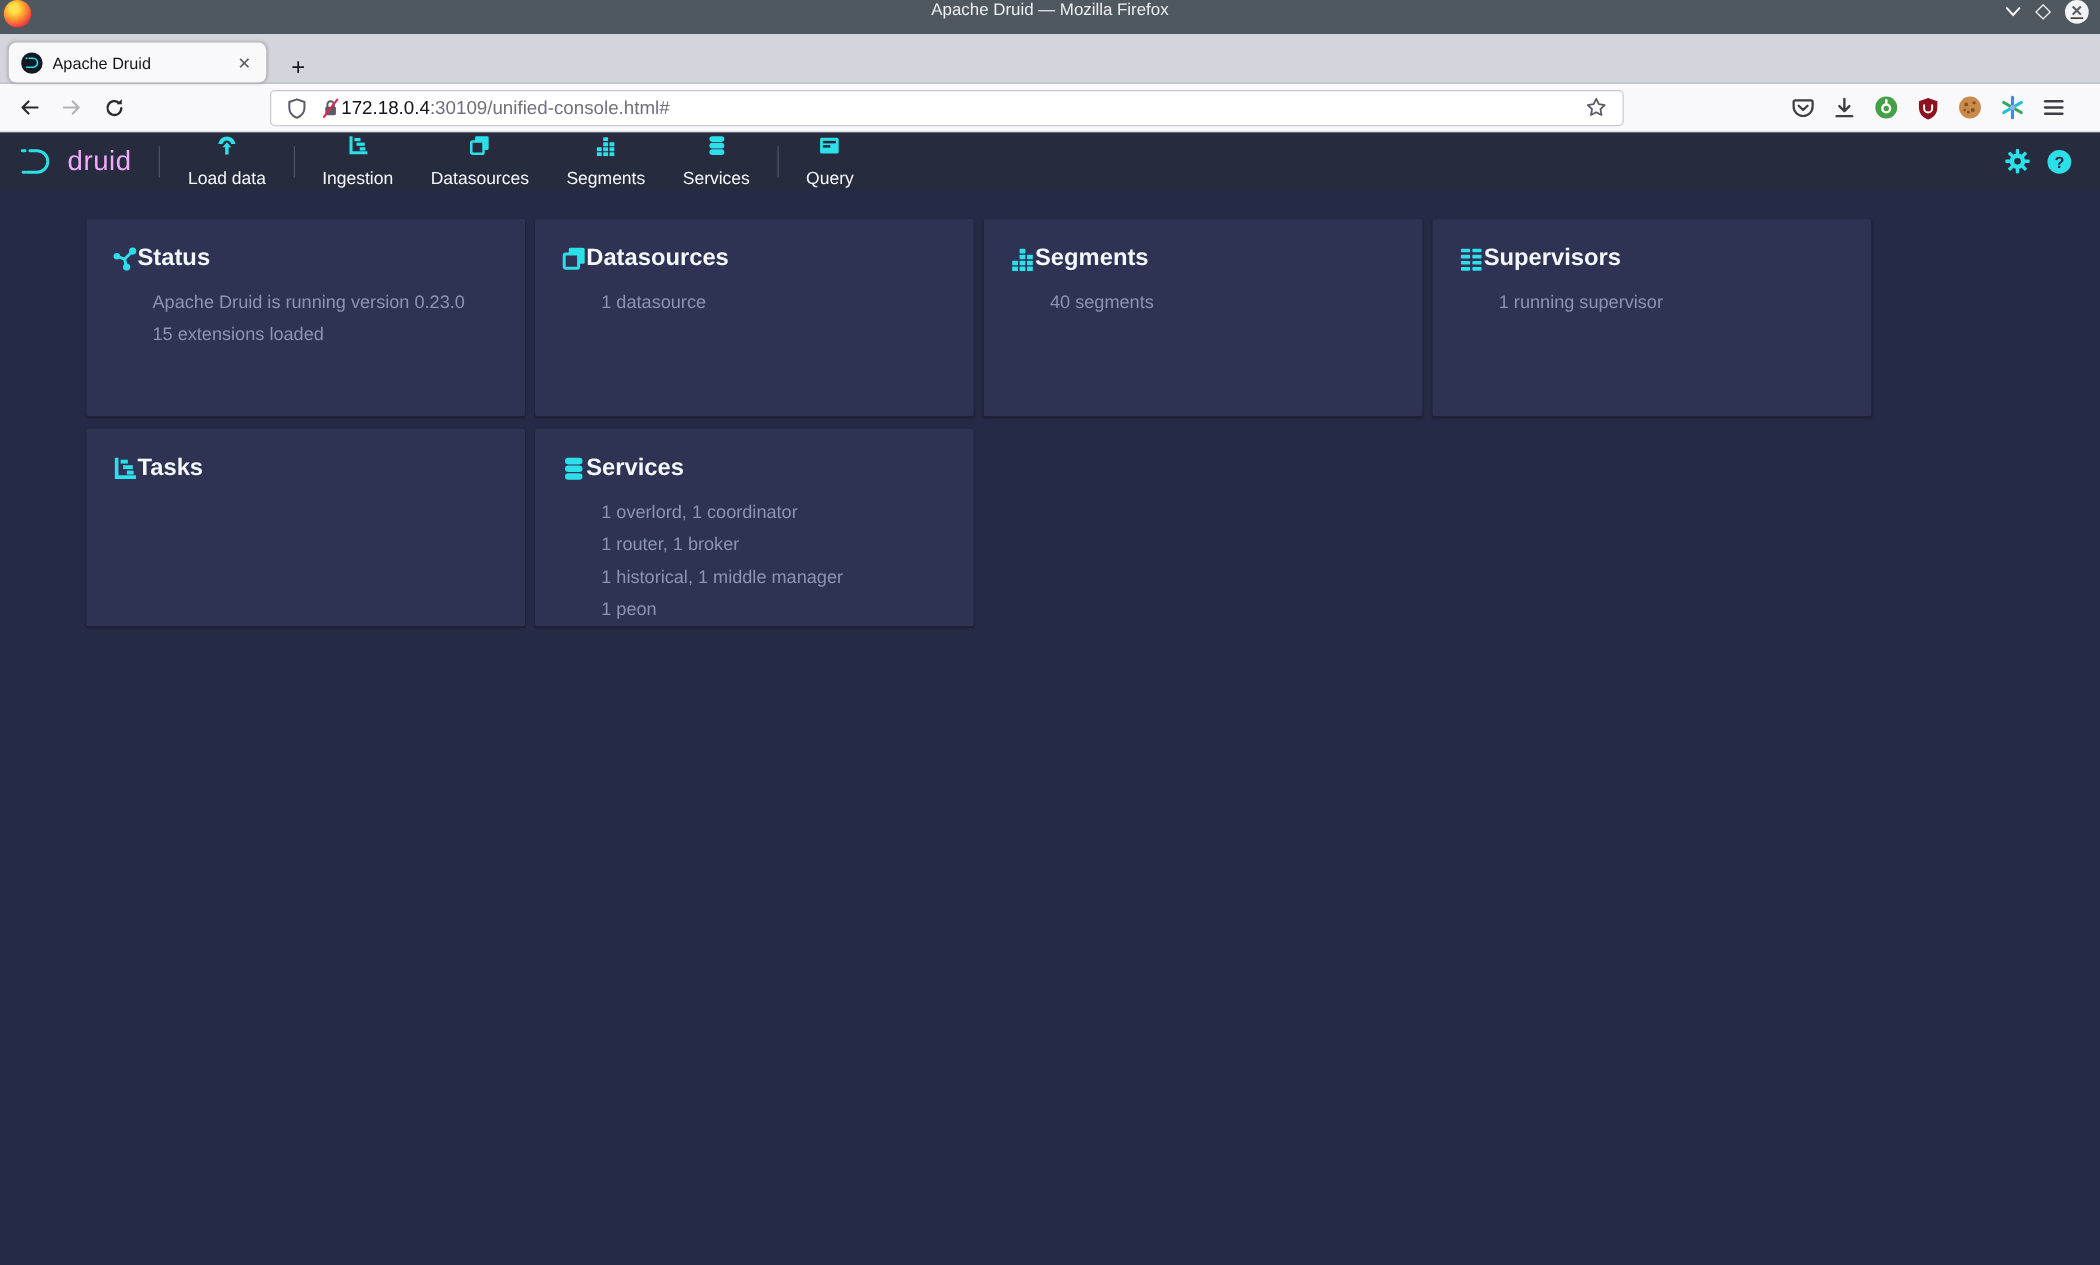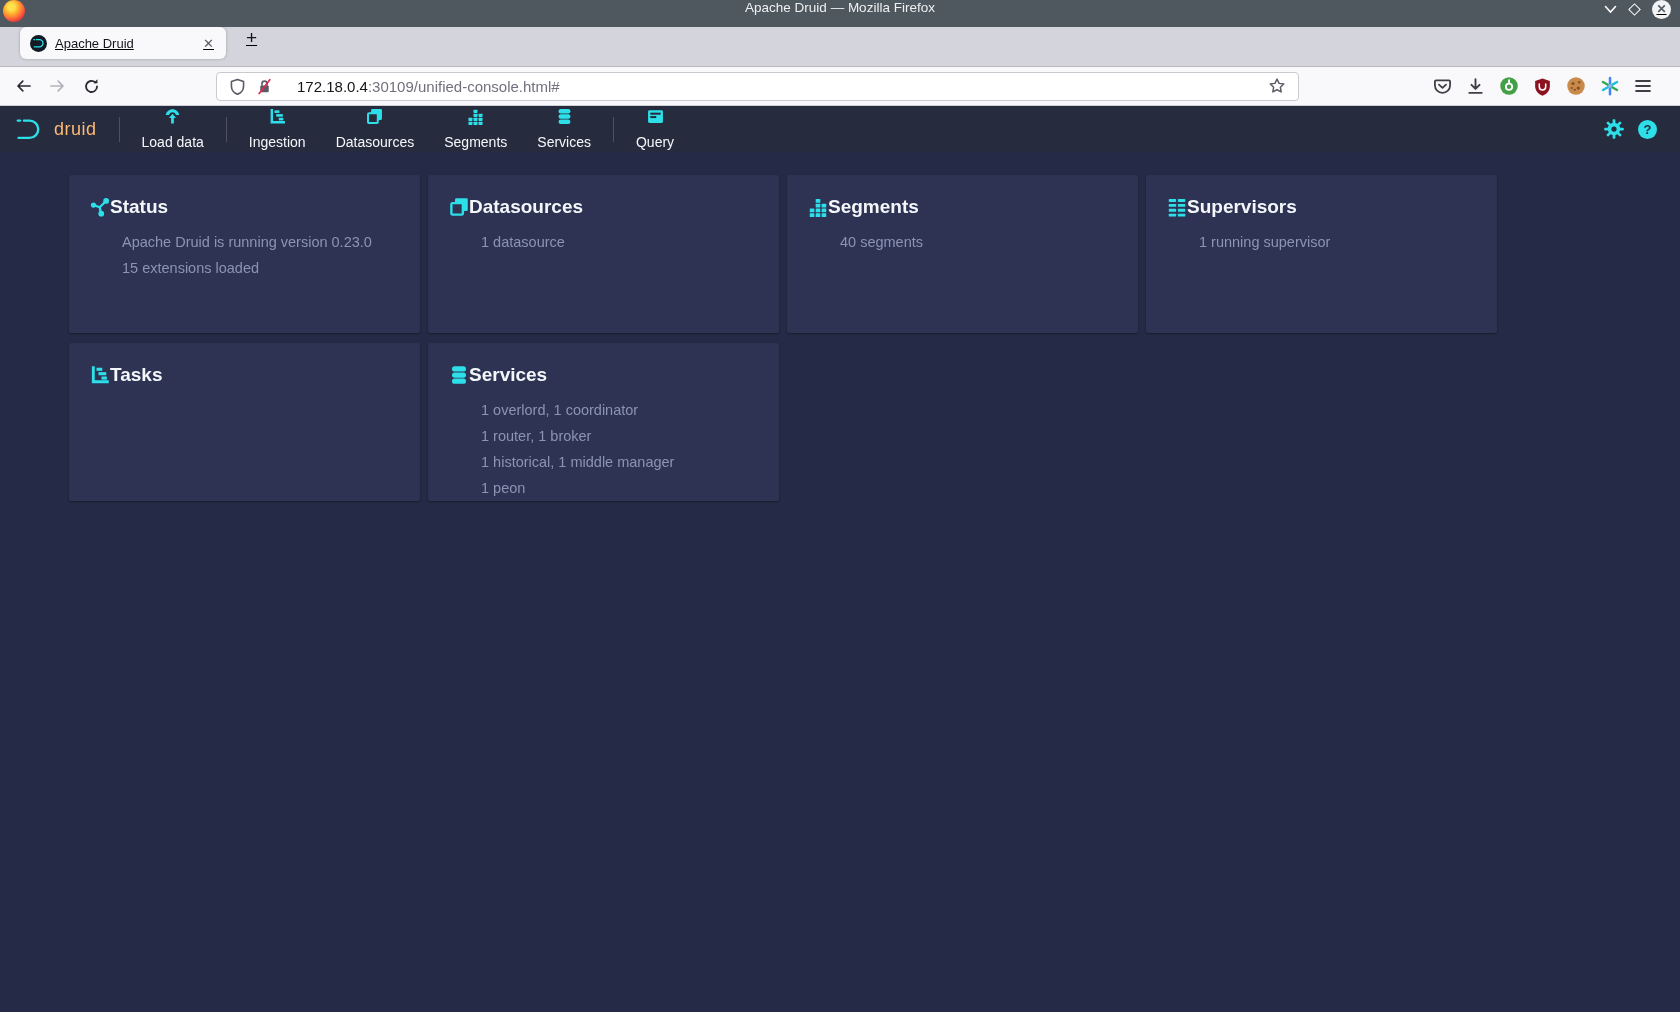--- a/index.html
+++ b/index.html
@@ -10,45 +10,45 @@
   .titlebar{ height:27px; background:#4f575f; display:flex; align-items:flex-start; position:relative;text-decoration:underline; }
   .ff-logo{ width:22px; height:22px; border-radius:50%; margin-left:3px;
     background: radial-gradient(circle at 38% 32%, #ffe14d 0 16%, #ffb22e 34%, #ff7139 55%, #e8413a 72%, #b5007f 100%); z-index:2; }
   .titlebar-title{ position:absolute; left:0; right:0; text-align:center; color:#eef0f2; font-size:13.5px; }
   .win-controls{ margin-left:auto; display:flex; align-items:center; gap:13px; padding-right:9px; z-index:2; }
   .win-btn{ display:flex; align-items:center; justify-content:center; cursor:pointer; }
   .close-circle{ width:19px; height:19px; border-radius:50%; background:#f2f3f4; color:#555c63; font-size:12px; line-height:19px; text-align:center; font-weight:bold; }
   .diamond{ width:9px; height:9px; border:1.5px solid #fff; transform:rotate(45deg); }
 
   
-  .tabbar{ height:40px; background:#d4d4dc; display:flex; align-items:flex-start; padding-left:20px; border-bottom:1px solid #b9b9c2;text-decoration:underline; }
+  .tabbar{ height:40px; background:#d4d4dc; display:flex; align-items:flex-end; padding-left:7px; border-bottom:1px solid #b9b9c2; }
   .tab{ width:206px; height:32px; background:#f9f9fb; border-radius:6px; box-shadow:0 0 3px rgba(0,0,0,.28);
         display:flex; align-items:center; padding:0 8px 0 10px; cursor:pointer; }
   .favicon{ width:17px; height:17px; border-radius:50%; background:#121a26; display:flex; align-items:center; justify-content:center; }
   .tab-title{ font-size:13px; color:#15141a; margin-left:8px; flex:1; white-space:nowrap; overflow:hidden; }
   .tab-close{ color:#5b5b66; font-size:13px; padding:2px 4px; cursor:pointer; }
   .newtab{ color:#15141a; font-size:19px; font-weight:300; margin-left:14px; cursor:pointer; padding:0 6px; }
 
   
   .toolbar{ height:39px; background:#f9f9fb; display:flex; align-items:center; border-bottom:1px solid #cfcfd6; }
   .nav-btns{ display:flex; align-items:center; gap:17px; padding-left:15px; }
   .nav-btns svg{ display:block; cursor:pointer; }
   .urlbar{ margin-left:116px; width:1083px; height:29px; background:#ffffff; border:1px solid #c9c9d0; border-radius:4px;
            display:flex; align-items:center; padding:0 12px 0 12px; }
   .urlbar .sep-gap{ width:10px; }
-  .url-text{ font-size:15px; flex:1; margin-left:24px; white-space:nowrap; overflow:hidden; }
+  .url-text{ font-size:15px; flex:1; margin-left:0; white-space:nowrap; overflow:hidden; }
   .url-host{ color:#15141a; }
   .url-rest{ color:#71717e; }
   .tb-icons{ display:flex; align-items:center; gap:14px; margin-left:134px; }
   .tb-icons > *{ cursor:pointer; display:flex; }
 
   
   .druidbar{ height:46px; background:#272b3e; display:flex; align-items:center; padding:0 23px 0 15px; }
   .brand{ display:flex; align-items:center; gap:9px; cursor:pointer; }
-  .brand-text{ color:#fdba74; font-size:18px; letter-spacing:0.5px; }
+  .brand-text{ color:#f0abfc; font-size:22px; letter-spacing:0.5px; }
   .dsep{ width:1px; height:25px; background:rgba(255,255,255,0.18); margin:0 22px; }
   .druid-nav{ display:flex; align-items:center; gap:30px; }
   .nav-item{ display:flex; align-items:center; gap:9px; cursor:pointer;flex-direction:column; }
   .nav-item .nlabel{ color:#f5f8fa; font-size:14px; }
   .nicon{ width:17px; height:17px; color:#2cdfe8; --hole:#272b3e; display:flex; }
   .nicon svg{ width:17px; height:17px; }
   .bar-right{ margin-left:auto; display:flex; align-items:center; gap:14px; }
   .gear{ width:20px; height:20px; color:#2cdfe8; cursor:pointer; }
   .help-btn{ width:19px; height:19px; border-radius:50%; background:#2cdfe8; color:#272b3e; font-size:13px; font-weight:bold;
              display:flex; align-items:center; justify-content:center; cursor:pointer; }

